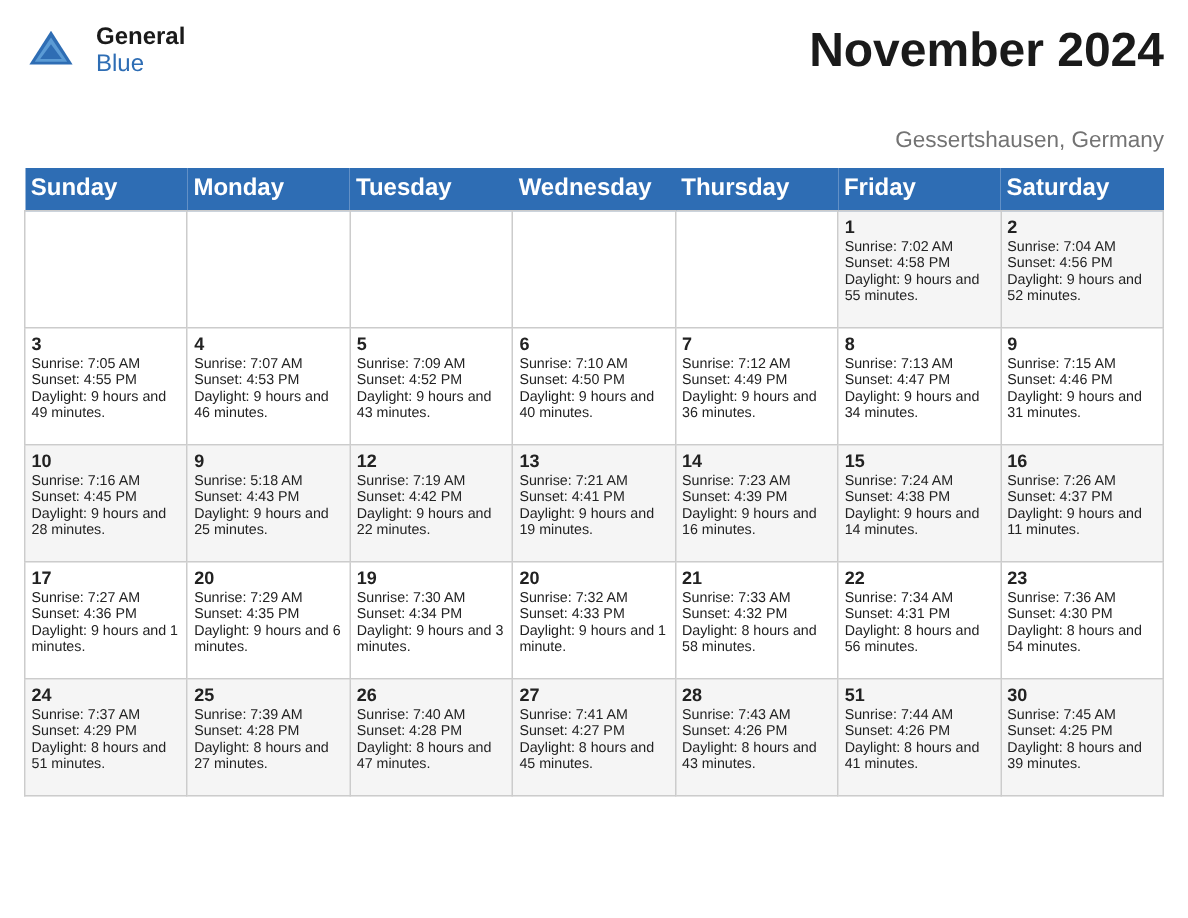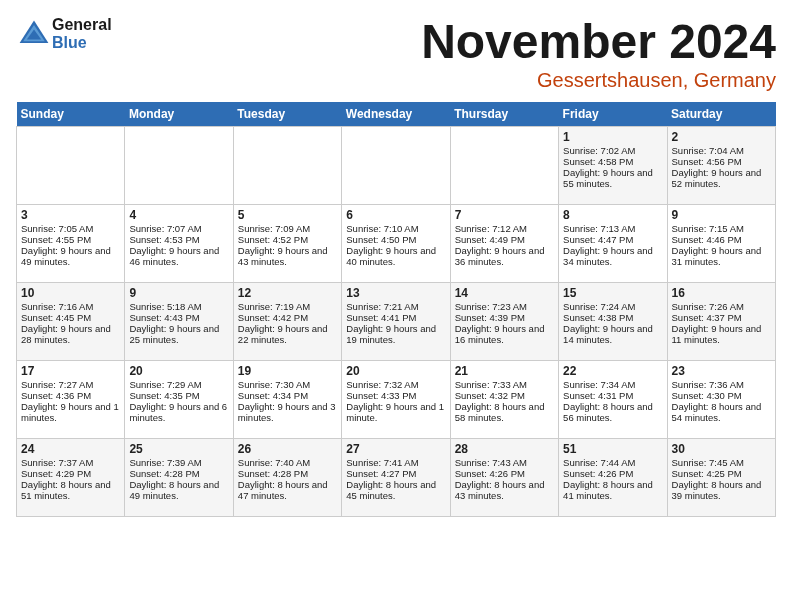--- a/index.html
+++ b/index.html
@@ -16,48 +16,49 @@
     }
     .header {
       display: flex;
       align-items: flex-start;
       justify-content: space-between;
       margin-bottom: 10px;
     }
     .logo {
       display: flex;
       align-items: center;
-      gap: 0;
+      gap: 12px;
     }
     .logo-icon {
       width: 36px;
       height: 36px;
     }
     .title-block {
       text-align: right;
     }
     .month-title {
-      font-size: 48px;
+      font-size: 32px;
       font-weight: bold;
       color: #1a1a1a;
       line-height: 1.1;
     }
     .location {
-      font-size: 20px;
-      color: #c2410c;
+      font-size: 15px;
+      color: #737373;
+      margin-top: 34px;
     }
     table {
       width: 100%;
       border-collapse: collapse;
       table-layout: fixed;
     }
     th {
       background-color: #2e6db4;
       color: #fff;
-      font-size: 12px;
+      font-size: 16px;
       font-weight: bold;
       padding: 5px 4px;
       text-align: left;
     }
     td {
       vertical-align: top;
       border: 1px solid #ccc;
       padding: 3px 4px;
       font-size: 9.5px;
       color: #222;
@@ -86,21 +87,21 @@
 <div class="container">
   <div class="header">
     <div class="logo">
       <svg class="logo-icon" viewBox="0 0 40 40">
         <polygon points="20,5 36,30 4,30" fill="#2e6db4"></polygon>
         <polygon points="20,10 32,28 8,28" fill="#5b9bd5"></polygon>
         <polygon points="20,15 28,26 12,26" fill="#2e6db4"></polygon>
       </svg>
       <div>
         <div style="font-size:16px;font-weight:bold;color:#1a1a1a;">General</div>
-        <div style="font-size:16px;font-weight:bold;color:#2e6db4;">Blue</div>
+        <div style="font-size:16px;font-weight:normal;color:#2e6db4;">Blue</div>
       </div>
     </div>
     <div class="title-block">
       <div class="month-title">November 2024</div>
       <div class="location">Gessertshausen, Germany</div>
     </div>
   </div>
 
   <table>
     <thead>
@@ -270,21 +271,21 @@
           <td>
             <span class="day-num">24</span>
             <div>Sunrise: 7:37 AM</div>
             <div>Sunset: 4:29 PM</div>
             <div>Daylight: 8 hours and 51 minutes.</div>
           </td>
           <td>
             <span class="day-num">25</span>
             <div>Sunrise: 7:39 AM</div>
             <div>Sunset: 4:28 PM</div>
-            <div>Daylight: 8 hours and 49 minutes.</div>
+            <div>Daylight: 8 hours and 27 minutes.</div>
           </td>
           <td>
             <span class="day-num">26</span>
             <div>Sunrise: 7:40 AM</div>
             <div>Sunset: 4:28 PM</div>
             <div>Daylight: 8 hours and 47 minutes.</div>
           </td>
           <td>
             <span class="day-num">27</span>
             <div>Sunrise: 7:41 AM</div>

